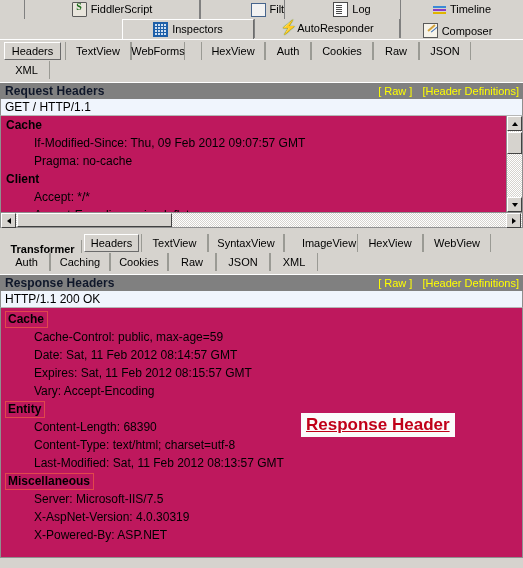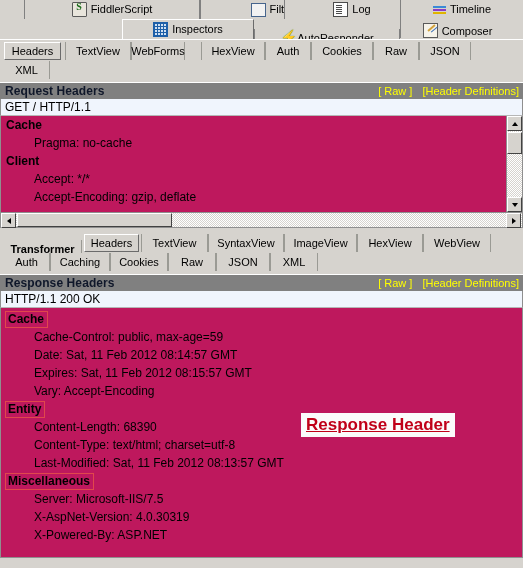--- a/index.html
+++ b/index.html
@@ -374,21 +374,21 @@
     </div>
     <div class="toptab row0" style="left:400px;width:123px;border-right:none;">
       <span class="ic ic-timeline"></span>
       <span class="tlabel">Timeline</span>
     </div>
 
     <div class="toptab row1 sel" style="left:122px;width:132px;">
       <span class="ic ic-inspect"></span>
       <span class="tlabel">Inspectors</span>
     </div>
-    <div class="toptab row1" style="left:254px;width:146px;margin-top:10px;">
+    <div class="toptab row1" style="left:254px;width:146px;">
       <span class="ic ic-bolt"></span>
       <span class="tlabel">AutoResponder</span>
     </div>
     <div class="toptab row1" style="left:400px;width:114px;border-right:none;align-items:flex-end;">
       <span class="ic ic-composer"></span>
       <span class="tlabel">Composer</span>
     </div>
   </div>
 
   <div class="subtabs" style="height:42px;">
@@ -425,20 +425,21 @@
     <span class="ptitle">Request Headers</span>
     <span class="spacer"></span>
     <span class="plink">[ Raw ]</span>
     <span class="plink">[Header Definitions]</span>
   </div>
 
   <div class="reqline">GET / HTTP/1.1</div>
 
   <div class="hdrarea" style="height:96px;">
     <div class="grp">Cache</div>
+    <div class="row">If-Modified-Since: Thu, 09 Feb 2012 09:07:57 GMT</div>
     <div class="row">Pragma: no-cache</div>
     <div class="grp">Client</div>
     <div class="row">Accept: */*</div>
     <div class="row">Accept-Encoding: gzip, deflate</div>
 
     <div class="vscroll" style="height:96px;">
       <div class="sbtn" style="top:0;">
         <span class="arrow up"></span>
       </div>
       <div class="vthumb" style="top:16px;height:22px;"></div>
@@ -466,21 +467,21 @@
     </div>
     <div class="subtab sel" style="left:84px;top:2px;width:55px;">
       <span>Headers</span>
     </div>
     <div class="subtab" style="left:141px;top:2px;width:67px;">
       <span>TextView</span>
     </div>
     <div class="subtab" style="left:208px;top:2px;width:76px;">
       <span>SyntaxView</span>
     </div>
-    <div class="subtab" style="left:284px;top:2px;width:73px;">
+    <div class="subtab" style="left:284px;top:2px;width:90px;">
       <span>ImageView</span>
     </div>
     <div class="subtab" style="left:357px;top:2px;width:66px;">
       <span>HexView</span>
     </div>
     <div class="subtab" style="left:423px;top:2px;width:68px;">
       <span>WebView</span>
     </div>
 
     <div class="subtab" style="left:4px;top:21px;width:46px;border-left:none;">

